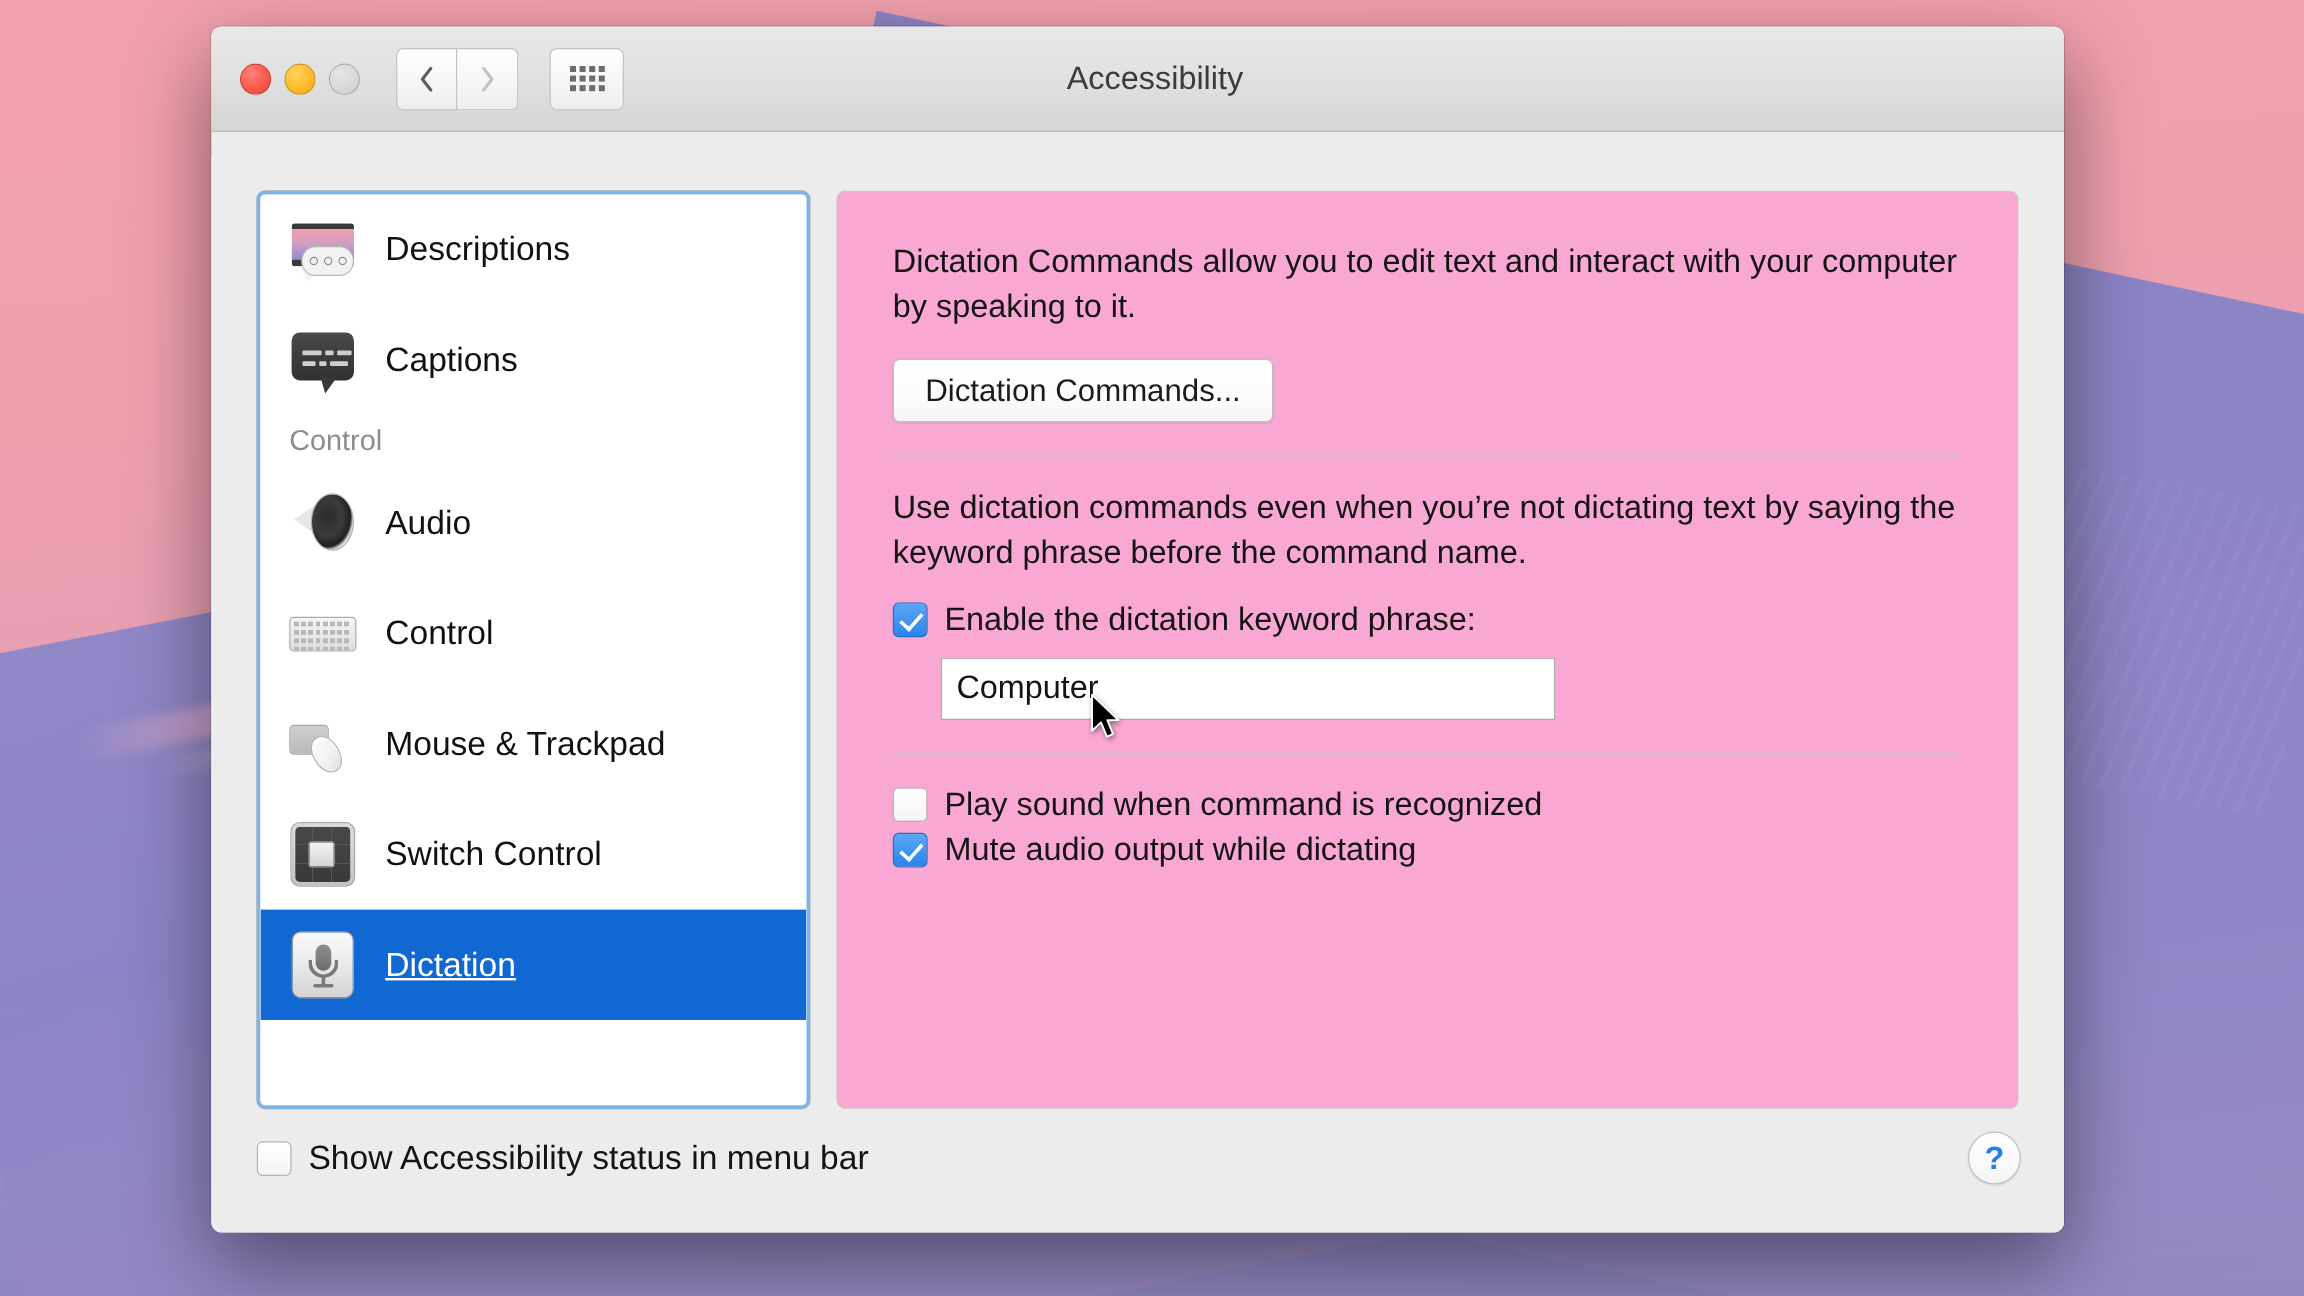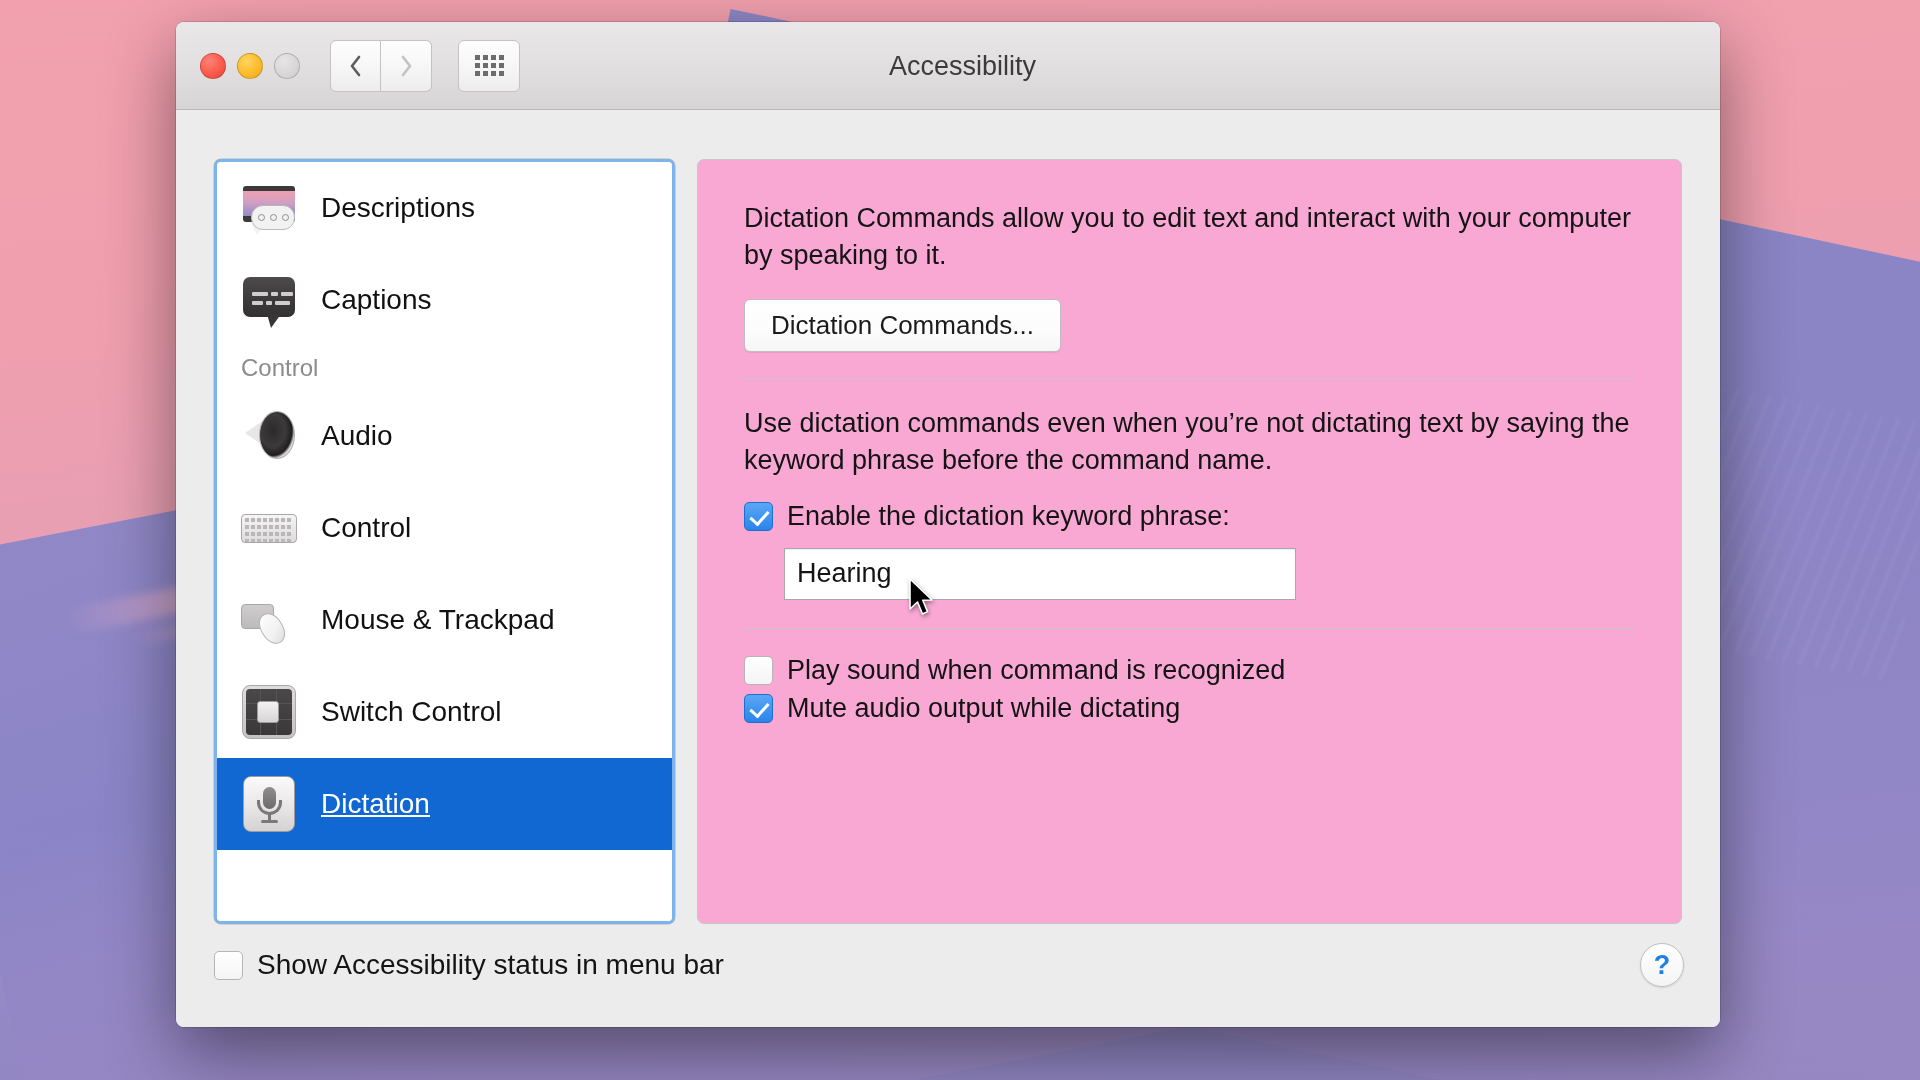--- a/index.html
+++ b/index.html
@@ -550,21 +550,21 @@
       <div class="hr"></div>
 
       <div class="sect">
         <p class="body-text">Use dictation commands even when you’re not dictating text by saying the keyword phrase before the command name.</p>
 
         <div class="cbrow" style="margin-top:22px">
           <span class="cb on"></span>
           <span class="cblabel">Enable the dictation keyword phrase:</span>
         </div>
 
-        <div id="keyword-input" placeholder="">Hearing</div>
+        <div id="keyword-input" placeholder="">Computer</div>
       </div>
 
       <div class="hr" style="margin-top:28px"></div>
 
       <div class="sect">
         <div class="cbrow">
           <span class="cb"></span>
           <span class="cblabel">Play sound when command is recognized</span>
         </div>
         <div class="cbrow">

